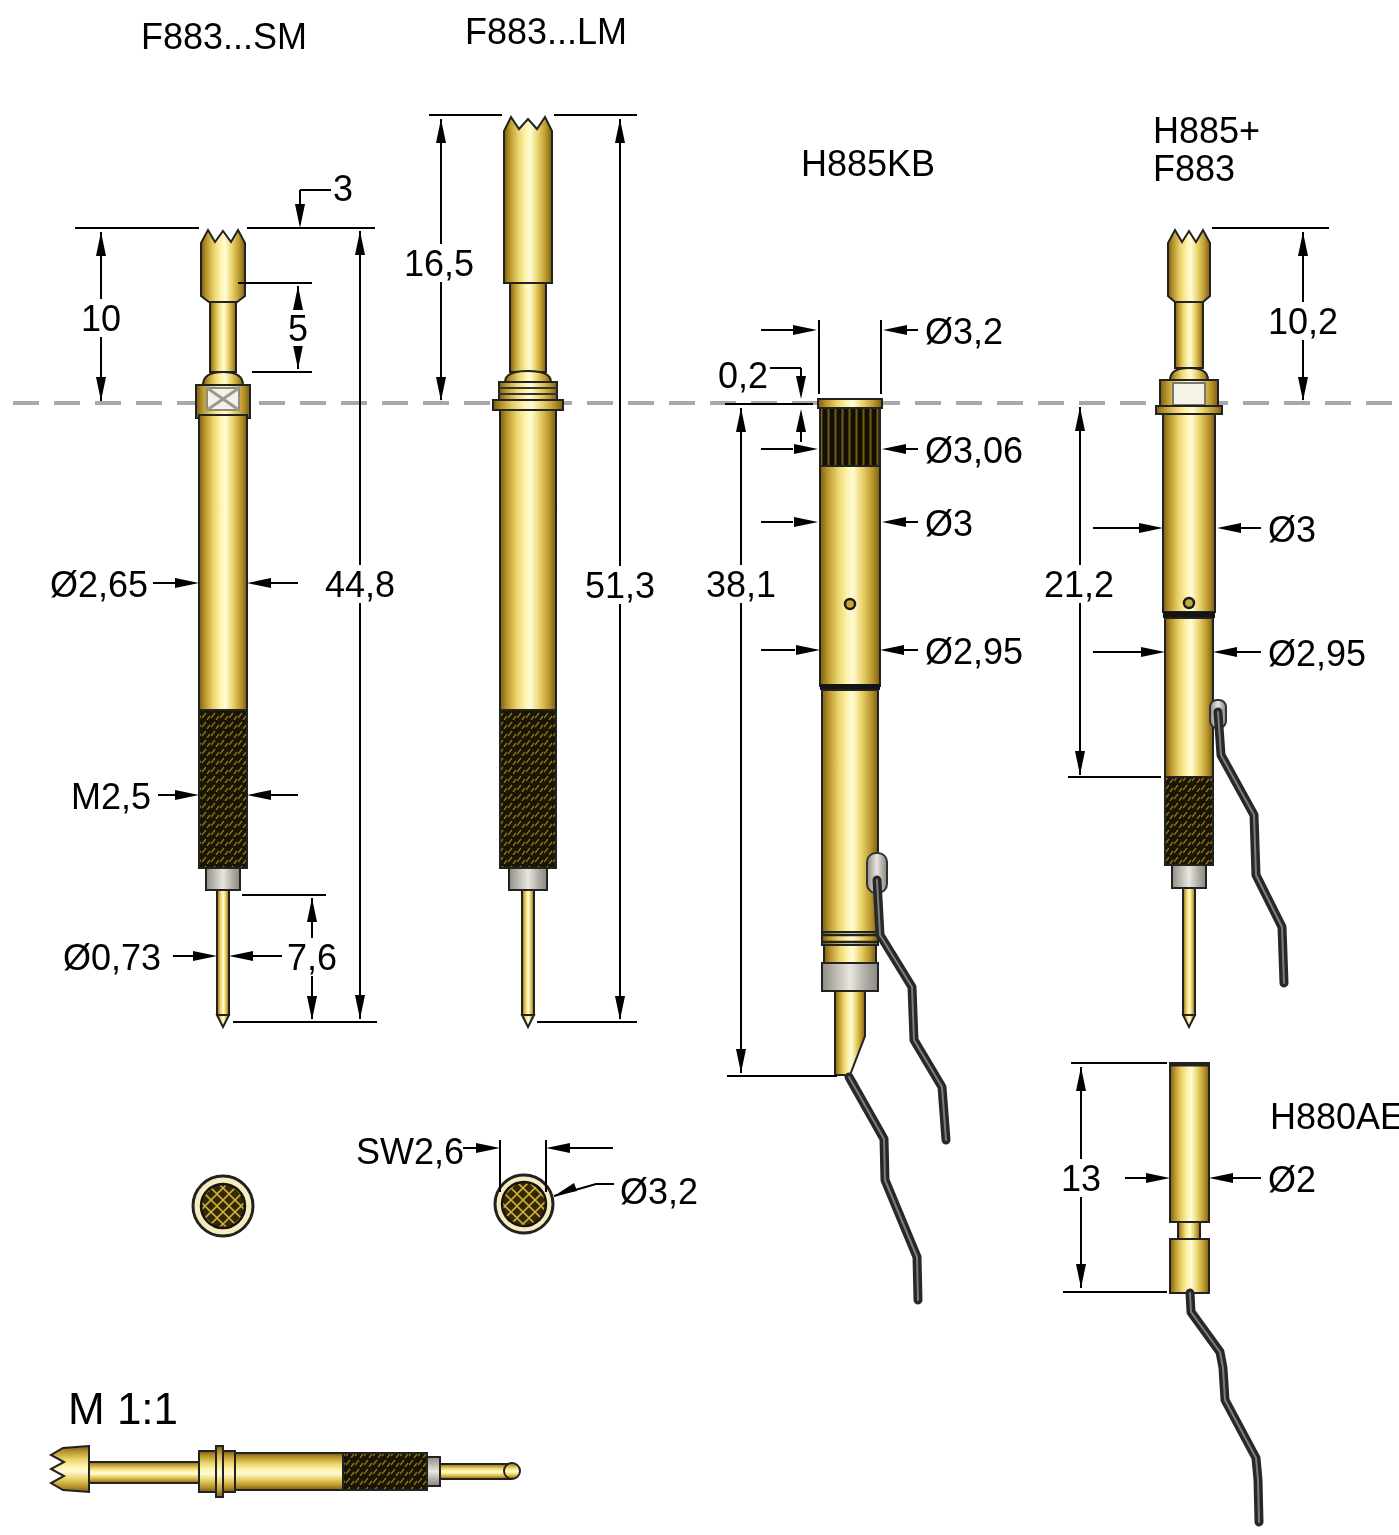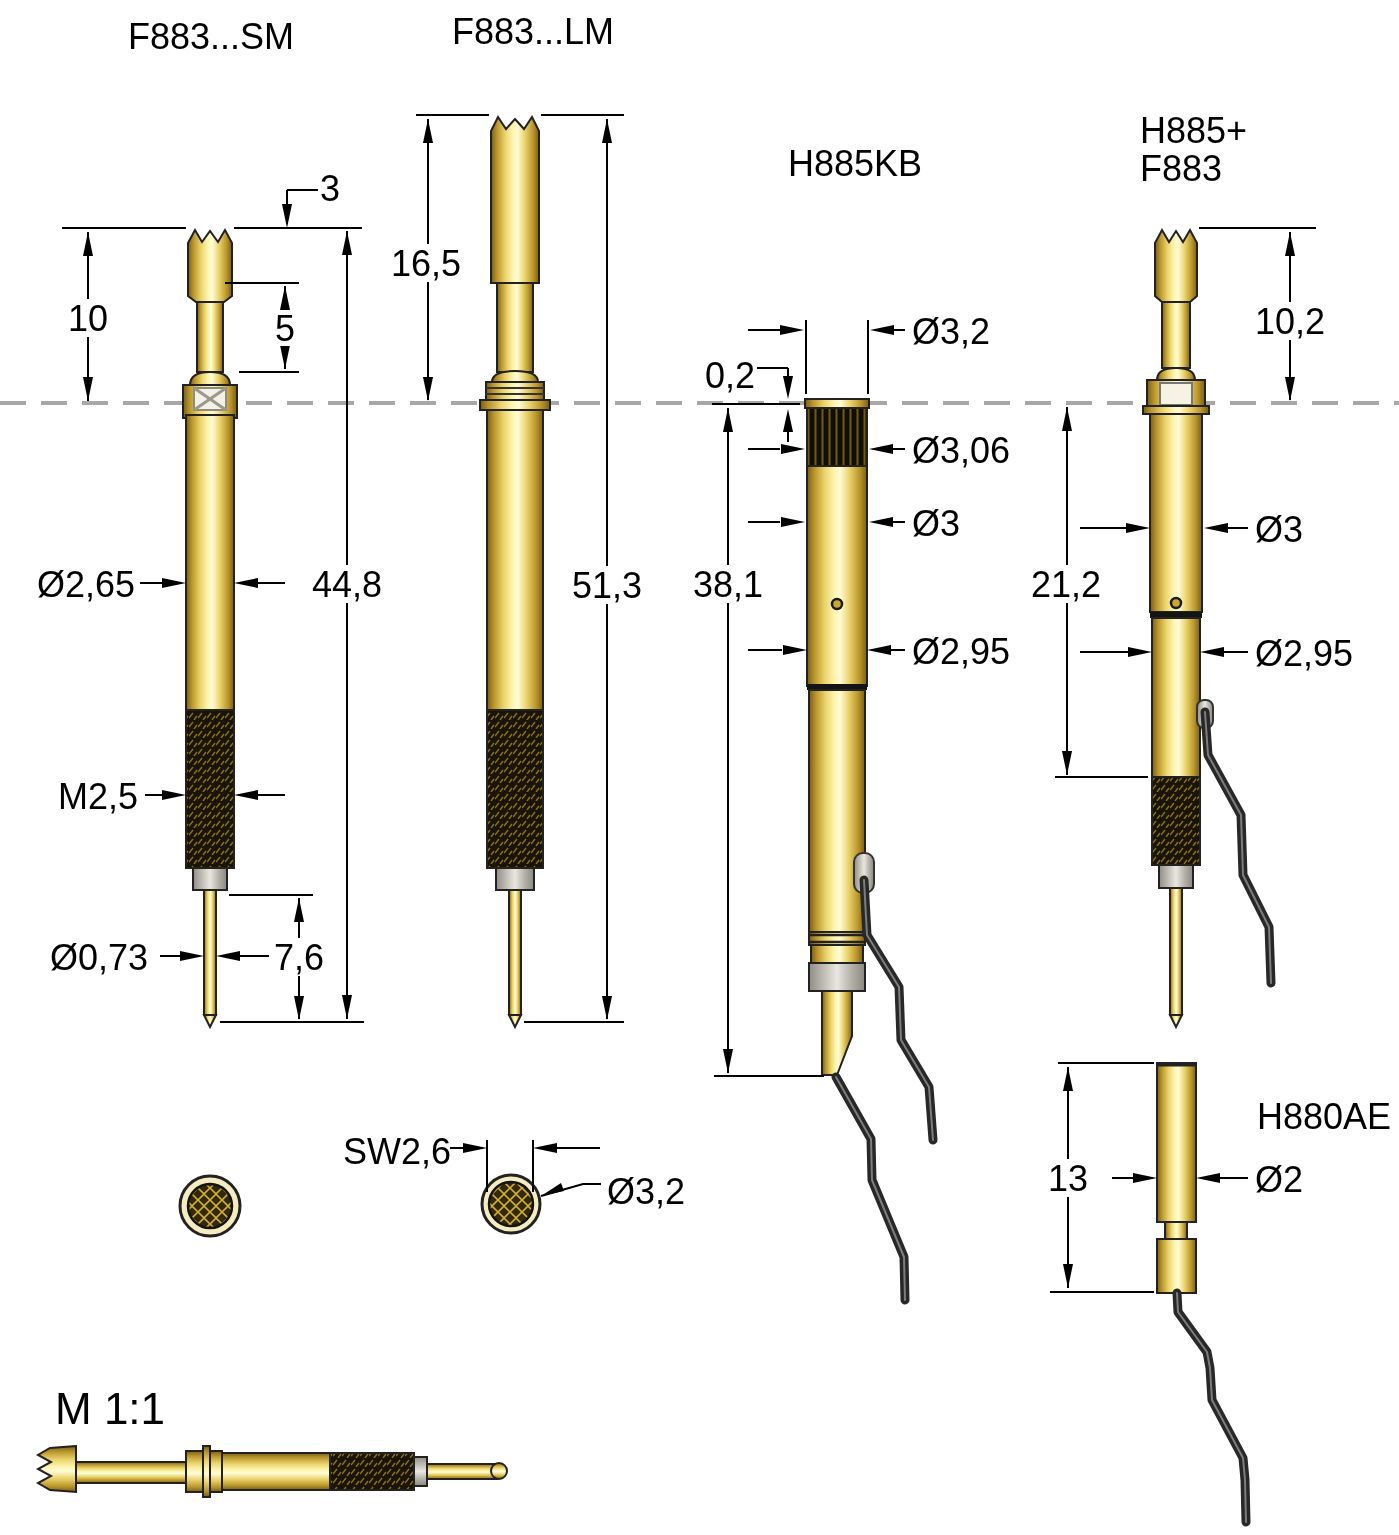--- a/index.html
+++ b/index.html
@@ -1,16 +1,16 @@
 <!DOCTYPE html>
 <html><head>
 <meta charset="utf-8">
 <style>
   html,body{margin:0;padding:0;background:#fff;}
-  .stage{width:1120px;height:1535px;position:relative;background:#fff;}
+  .stage{width:1120px;height:1535px;position:relative;background:#fff;padding-left:13px;}
   svg text{font-family:"Liberation Sans",sans-serif;font-size:36px;fill:#000;}
   svg text.big{font-size:44px;}
   .dim{stroke:#000;stroke-width:2;fill:none;}
   .ext{stroke:#000;stroke-width:2;fill:none;}
   .arr{fill:#000;stroke:none;}
   .outl{stroke:#222;stroke-width:2;}
   .wire{stroke:#282828;stroke-width:9;fill:none;stroke-linejoin:round;stroke-linecap:round;}
   .wirehl{stroke:#7d7d7d;stroke-width:2;fill:none;stroke-linejoin:round;stroke-linecap:round;}
   .tbg{fill:#fff;}
 </style>

